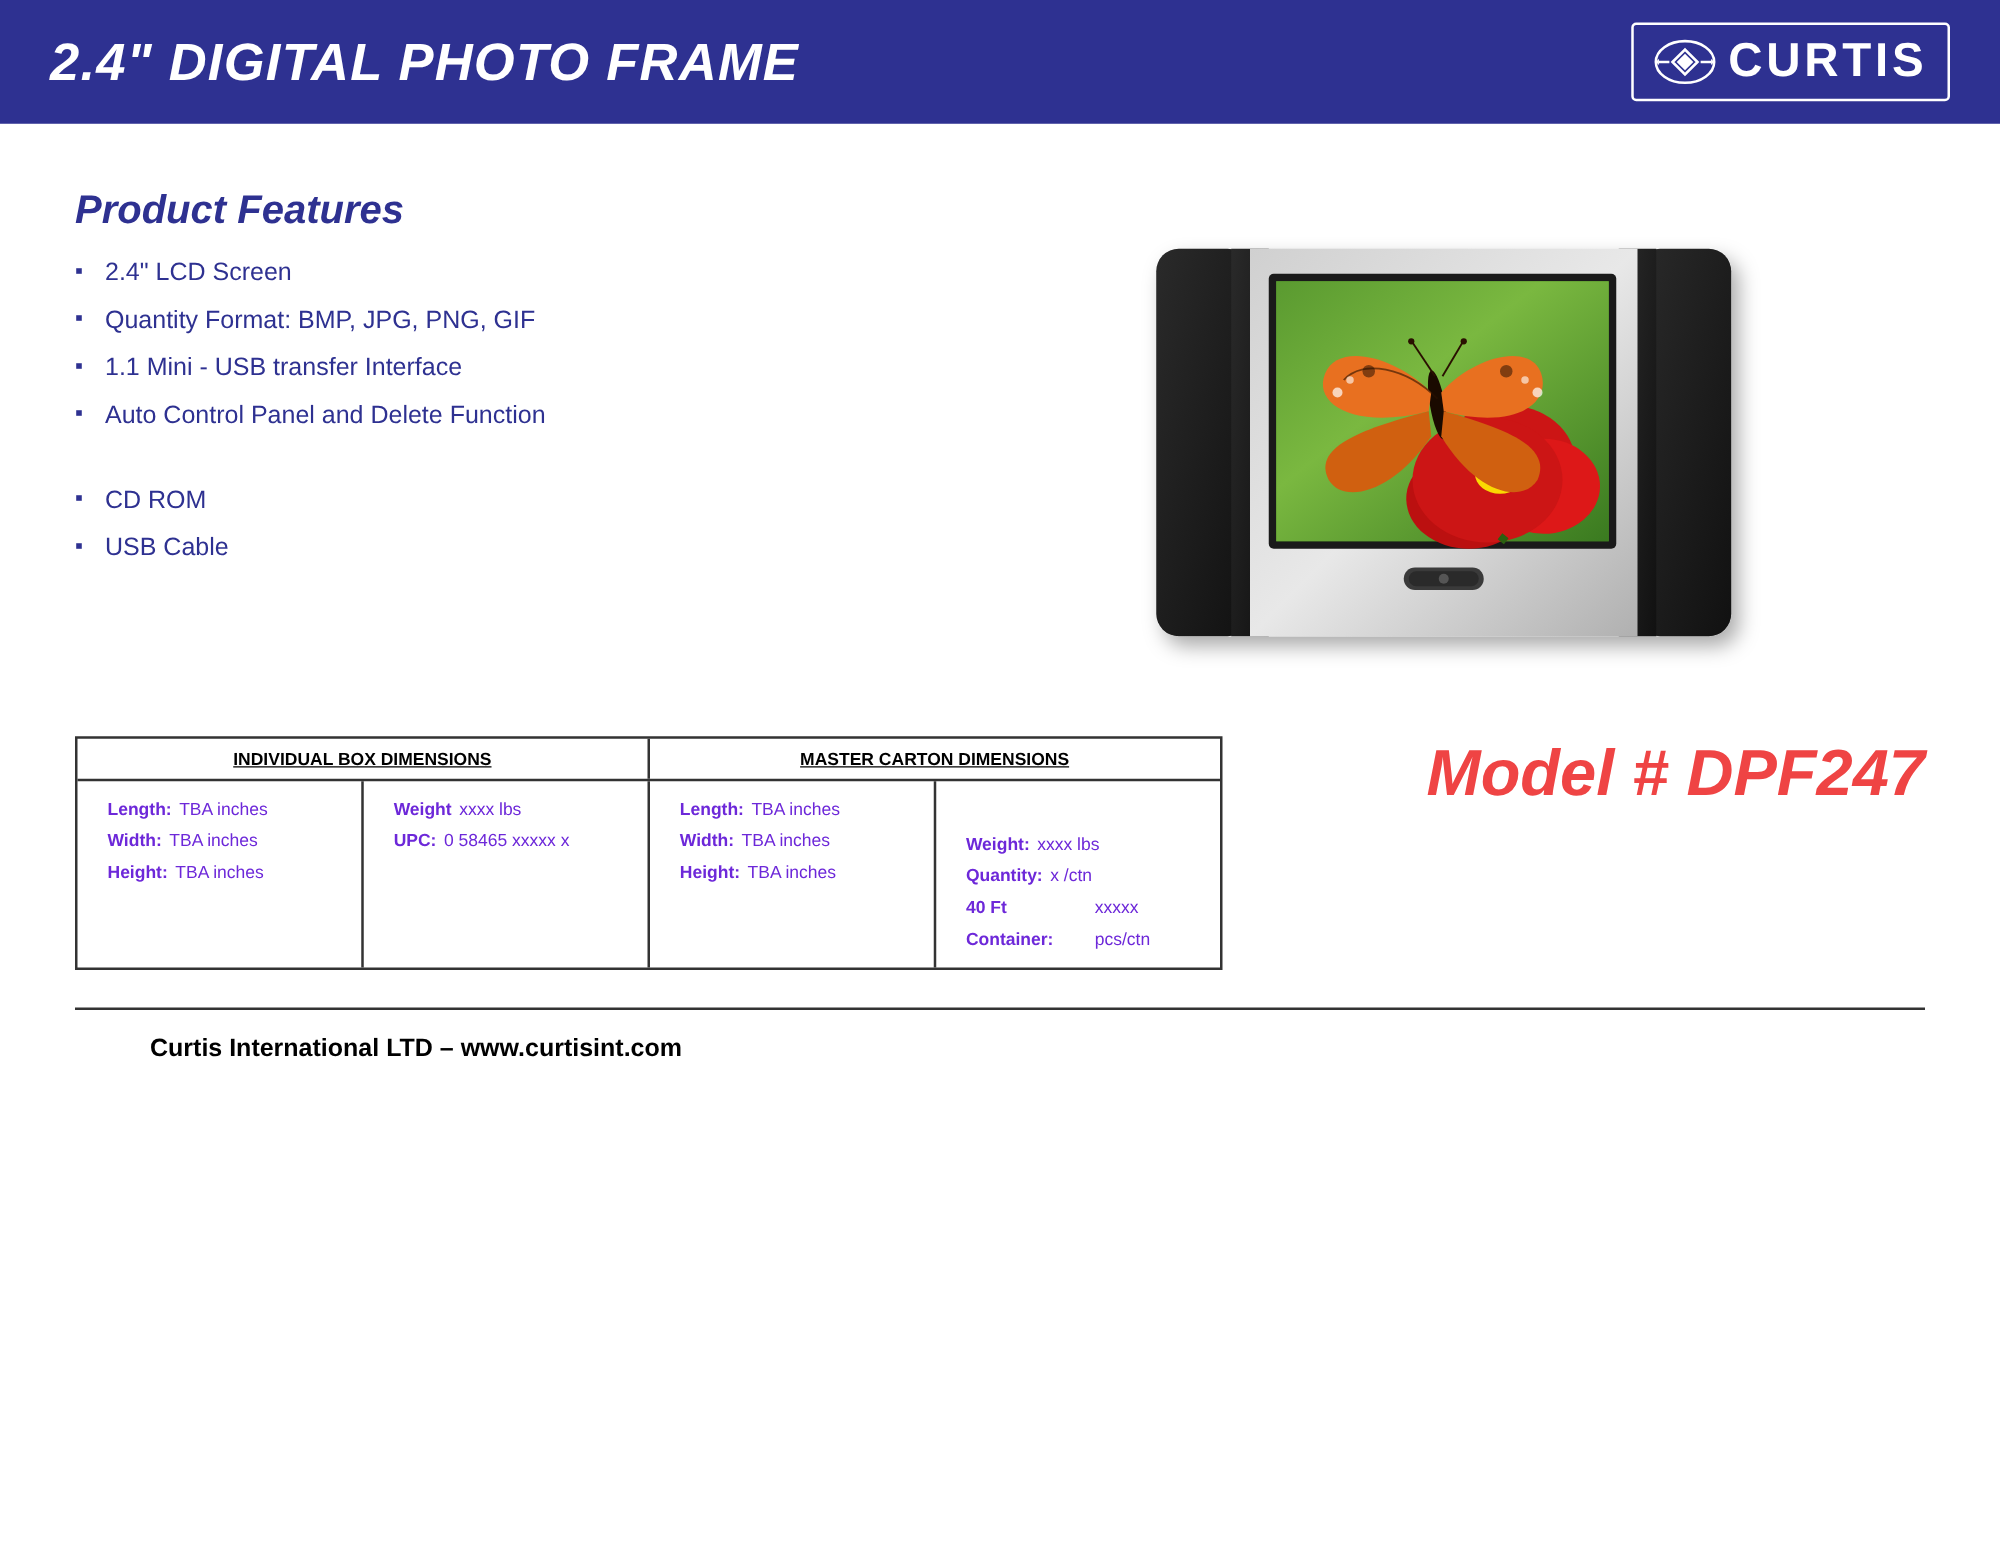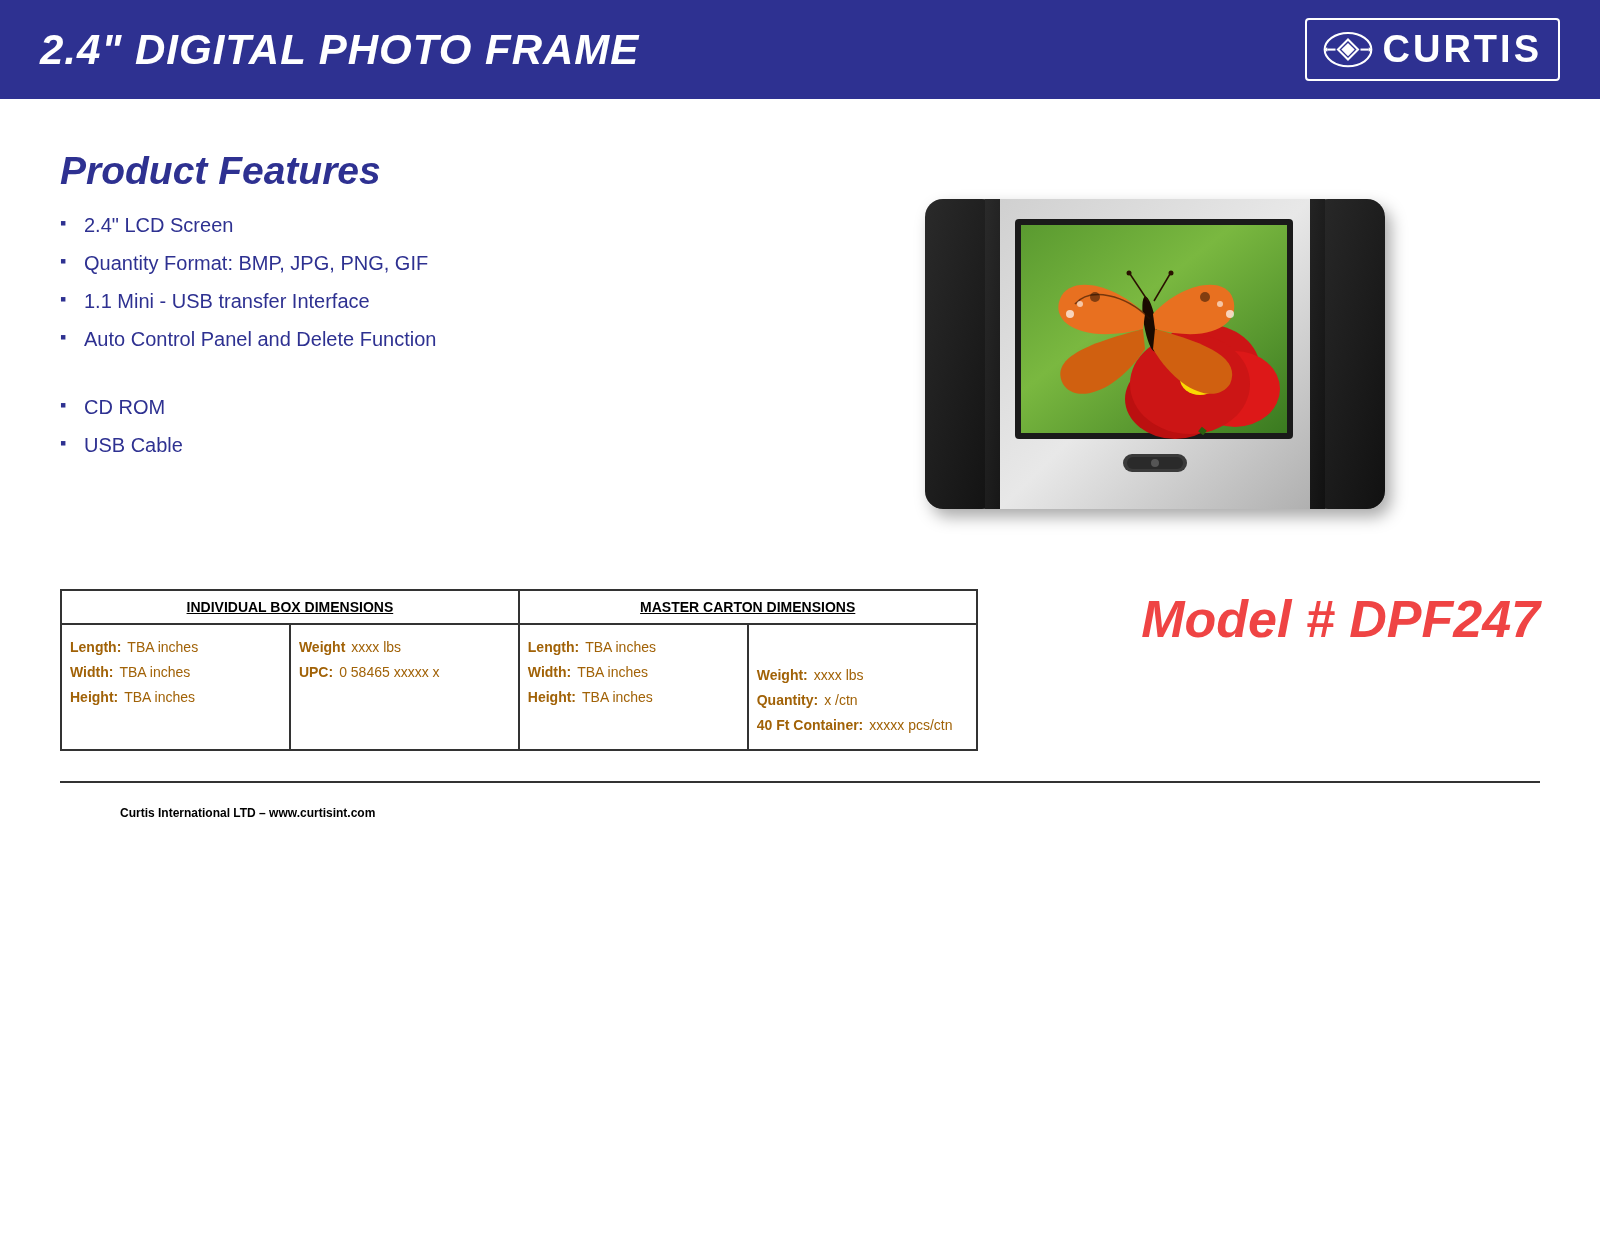--- a/index.html
+++ b/index.html
@@ -71,21 +71,21 @@
       flex: 0 0 52%;
       display: flex;
       justify-content: center;
       align-items: center;
       padding-top: 20px;
     }
 
     
     .section-heading {
       color: #2e3191;
-      font-size: 39px;
+      font-size: 32px;
       font-weight: 900;
       margin-bottom: 18px;
       font-style: italic;
     }
 
     
     .feature-list {
       list-style: none;
       margin-bottom: 40px;
     }
@@ -145,24 +145,24 @@
     .specs-col-header:last-child {
       border-right: none;
     }
 
     .specs-data-row {
       display: flex;
     }
 
     .specs-col-data {
       flex: 1;
-      padding: 10px 8px;
+      padding: 10px 24px;
       border-right: 2px solid #333;
       font-size: 14px;
-      color: #a16207;
+      color: #6d28d9;
       line-height: 1.8;
     }
 
     .specs-col-data:last-child {
       border-right: none;
       margin-top: 28px;
     }
 
     .specs-col-data .spec-line {
       display: flex;
@@ -194,21 +194,21 @@
 
     
     .footer {
       padding: 20px 60px;
       border-top: 2px solid #333;
       margin: 0 60px;
     }
 
     .footer-text {
       color: #000000;
-      font-size: 12px;
+      font-size: 20px;
       font-weight: bold;
     }
   </style>
 </head>
 <body>
 
 <div class="header-banner">
   <h1 class="header-title">2.4" DIGITAL PHOTO FRAME</h1>
 
   <div class="curtis-logo">

